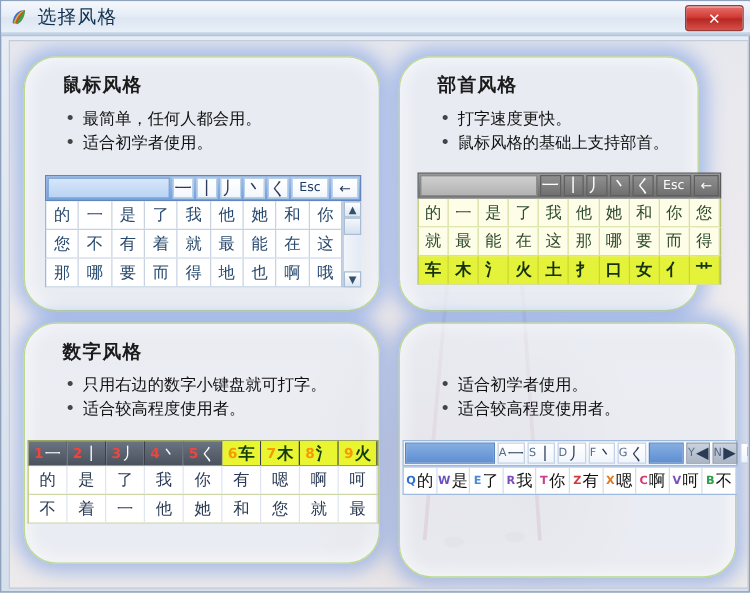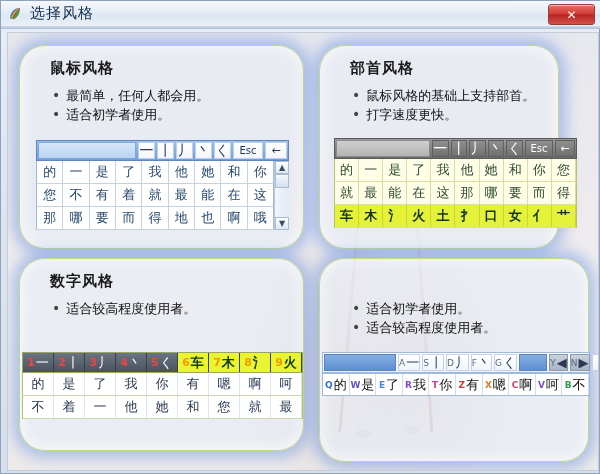--- a/index.html
+++ b/index.html
@@ -208,22 +208,22 @@
             <div style="flex:1"></div>
             <div class="sbtn">▼</div>
           </div>
         </div>
       </div>
     </div>
 
     <div class="panel" id="panel-radical">
       <div class="panel-title">部首风格</div>
       <ul class="bullets">
+        <li>打字速度更快。</li>
         <li>鼠标风格的基础上支持部首。</li>
-        <li>打字速度更快。</li>
       </ul>
       <div class="ime skin-gray" style="left:14px;top:92px;width:243px;">
         <div class="ime-bar">
           <div class="input-area"></div>
           <div class="key">一</div>
           <div class="key">丨</div>
           <div class="key">丿</div>
           <div class="key">丶</div>
           <div class="key">く</div>
           <div class="key esc">Esc</div>
@@ -264,20 +264,21 @@
           <div class="cell">女</div>
           <div class="cell">亻</div>
           <div class="cell">艹</div>
         </div>
       </div>
     </div>
 
     <div class="panel" id="panel-number">
       <div class="panel-title">数字风格</div>
       <ul class="bullets">
+        <li>只用右边的数字小键盘就可打字。</li>
         <li>适合较高程度使用者。</li>
       </ul>
       <div class="ime skin-num" style="left:2px;top:93px;width:281px;">
         <div class="ime-bar">
           <div class="numkey">
             <span class="d">1</span>
             <span class="g">一</span>
           </div>
           <div class="numkey">
             <span class="d">2</span>

